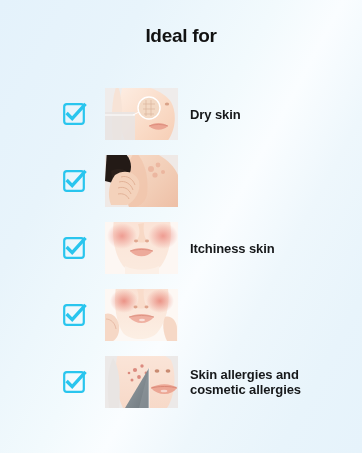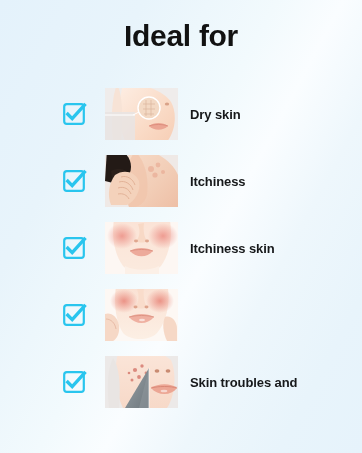--- a/index.html
+++ b/index.html
@@ -27,21 +27,21 @@
         #e8f4fb 86%,
         #e6f3fb 100%);
     box-sizing: border-box;
   }
   #page-title {
     position: absolute;
     top: 20px;
     left: 0;
     width: 362px;
     text-align: center;
-    font-size: 30px;
+    font-size: 19px;
     font-weight: bold;
     letter-spacing: -0.3px;
     color: #121212;
     line-height: 32px;
   }
   #benefit-list {
     position: absolute;
     top: 88px;
     left: 0;
     width: 362px;
@@ -189,23 +189,20 @@
               <path d="M13 39 C18 38 22 40 24 44"></path>
             </g>
             <g opacity="0.35" fill="#e08a72">
               <circle cx="46" cy="14" r="3"></circle>
               <circle cx="53" cy="10" r="2.4"></circle>
               <circle cx="50" cy="20" r="2.6"></circle>
               <circle cx="58" cy="17" r="2"></circle>
             </g>
           </g>
         </svg>
-      </div>
-      <div class="benefit-label">
-        <span>Itchiness</span>
       </div>
     </div>
 
     <div class="benefit-row">
       <div class="check-box">
         <svg width="22" height="22" viewBox="0 0 22 22">
           <rect x="1.2" y="1.2" width="19.6" height="19.6" rx="2.6" ry="2.6" fill="none" stroke="#29c5ee" stroke-width="2.2"></rect>
           <path d="M4.8 11.2 L9.2 15.6 L21.4 2.2" fill="none" stroke="#29c5ee" stroke-width="3.4" stroke-linecap="square" stroke-linejoin="miter"></path>
         </svg>
       </div>
@@ -323,18 +320,19 @@
             <path d="M46 32 C53 27 66 27 72 32 C66 40 53 40 46 32 Z" fill="#eca694"></path>
             <path d="M46 32 C53 30 66 30 72 32" stroke="#d4806f" stroke-width="0.8" fill="none"></path>
             <ellipse cx="59" cy="35" rx="3.4" ry="1.3" fill="#ffffff" opacity="0.55"></ellipse>
             <path d="M44 12 L44 52 L20 52 Z" fill="url(#peel5)"></path>
             <path d="M44 12 L44 52 L34 52 Z" fill="#8d969b" opacity="0.6"></path>
             <path d="M44 12 L44 52" stroke="#ffffff" stroke-width="0.9" opacity="0.7"></path>
           </g>
         </svg>
       </div>
       <div class="benefit-label">
-        <span>Skin troubles and</span>
+        <span>Skin allergies and</span>
+        <span>cosmetic allergies</span>
       </div>
     </div>
 
   </div>
 </div>
 
 </body></html>

